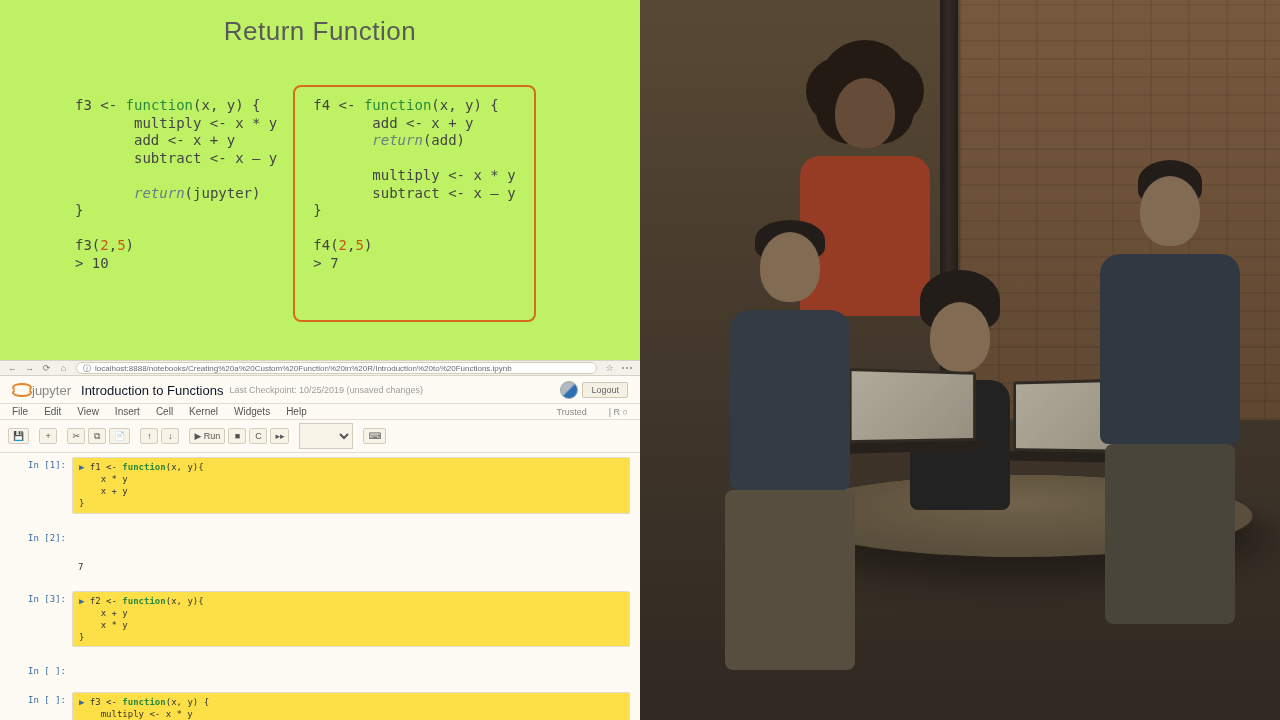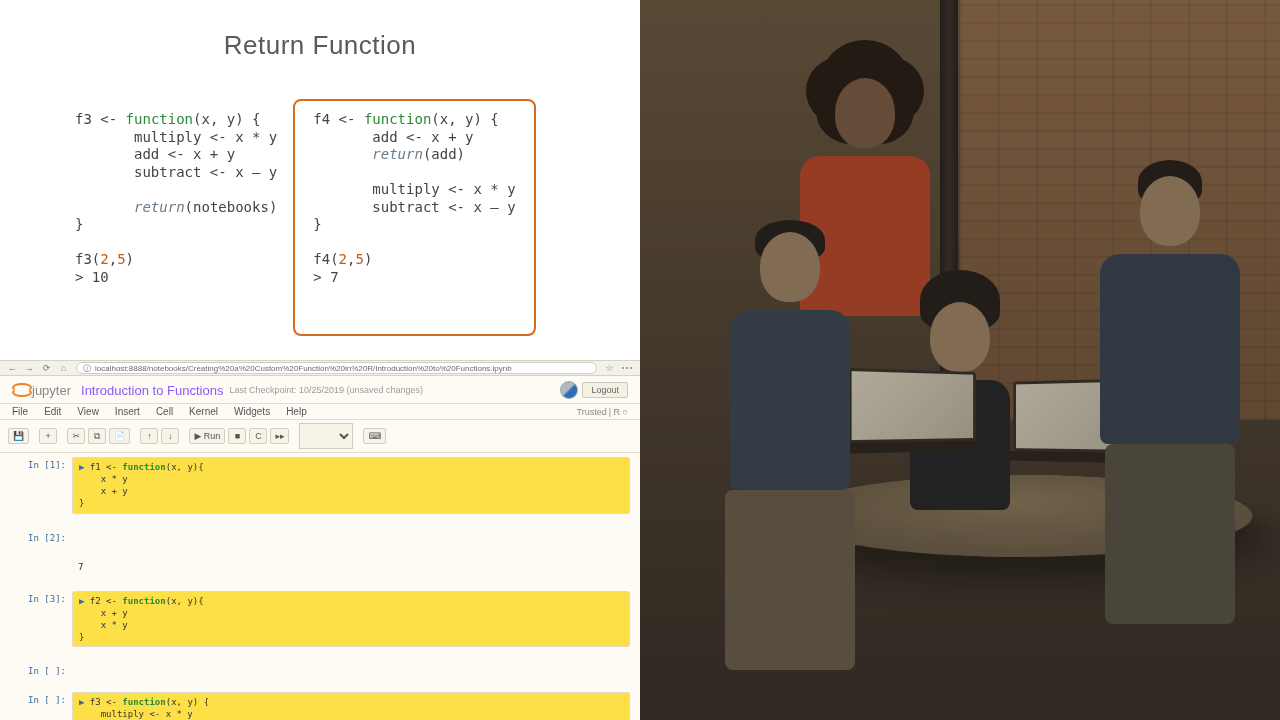--- a/index.html
+++ b/index.html
@@ -13,23 +13,23 @@
 }
 .left-panel {
   width: 640px;
   height: 720px;
   display: flex;
   flex-direction: column;
   background: #f5ecd6;
 }
 .slide {
   height: 360px;
-  background: #ffffff;
+  background: #bef264;
   position: relative;
-  padding-top: 30px;
+  padding-top: 16px;
 }
 .slide-title {
   text-align: center;
   font-size: 26px;
   font-weight: 300;
   color: #5a5a5a;
   letter-spacing: 0.5px;
   font-family: "Helvetica Neue", sans-serif;
 }
 .code-blocks {
@@ -118,21 +118,21 @@
   width: 16px;
   height: 5px;
   border: 2px solid #e6842a;
   border-radius: 50%;
 }
 .jupyter-logo-icon::before { top: 1px; border-bottom-color: transparent; }
 .jupyter-logo-icon::after { bottom: 1px; border-top-color: transparent; }
 .notebook-title {
   margin-left: 10px;
   font-size: 13px;
-  color: #8b5cf6;
+  color: #0f172a;
 }
 .checkpoint {
   margin-left: 6px;
   font-size: 9px;
   color: #9c9c9c;
 }
 .header-right {
   margin-left: auto;
   display: flex;
   align-items: center;
@@ -154,21 +154,21 @@
 }
 .jupyter-menu {
   display: flex;
   align-items: center;
   padding: 2px 12px;
   font-size: 10px;
   color: #555;
   gap: 16px;
   border-bottom: 1px solid #e3ddcd;
 }
-.jupyter-menu .right { margin-left: auto; display: flex; gap: 2px; font-size: 9px; color: #888; }
+.jupyter-menu .right { margin-left: auto; display: flex; gap: 22px; font-size: 9px; color: #888; }
 .toolbar {
   display: flex;
   align-items: center;
   padding: 3px 8px;
   gap: 3px;
   border-bottom: 1px solid #e3ddcd;
 }
 .tb-btn {
   height: 16px;
   min-width: 18px;
@@ -358,21 +358,21 @@
 
 <div class="left-panel">
   <div class="slide">
     <div class="slide-title">Return Function</div>
     <div class="code-blocks">
       <div class="code-block"><span>f3 </span><span>&lt;- </span><span class="kw">function</span><span>(x, y) {</span>
 <span>       multiply &lt;- x * y</span>
 <span>       add &lt;- x + y</span>
 <span>       subtract &lt;- x – y</span>
 
-<span>       </span><span class="ret">return</span><span>(notebooks)</span>
+<span>       </span><span class="ret">return</span><span>(jupyter)</span>
 <span>}</span>
 
 <span>f3(</span><span class="num">2</span><span>,</span><span class="num">5</span><span>)</span>
 <span>&gt; 10</span></div>
 
       <div class="code-block code-block-right"><span>f4 </span><span>&lt;- </span><span class="kw">function</span><span>(x, y) {</span>
 <span>       add &lt;- x + y</span>
 <span>       </span><span class="ret">return</span><span>(add)</span>
 
 <span>       multiply &lt;- x * y</span>

